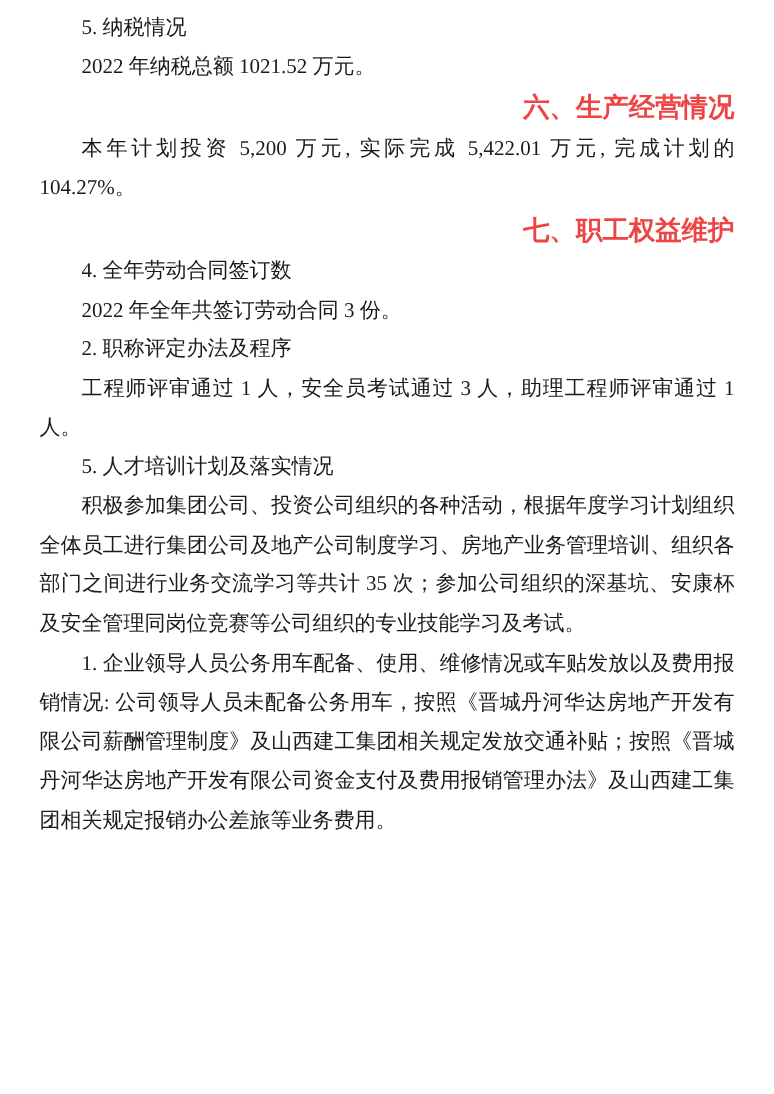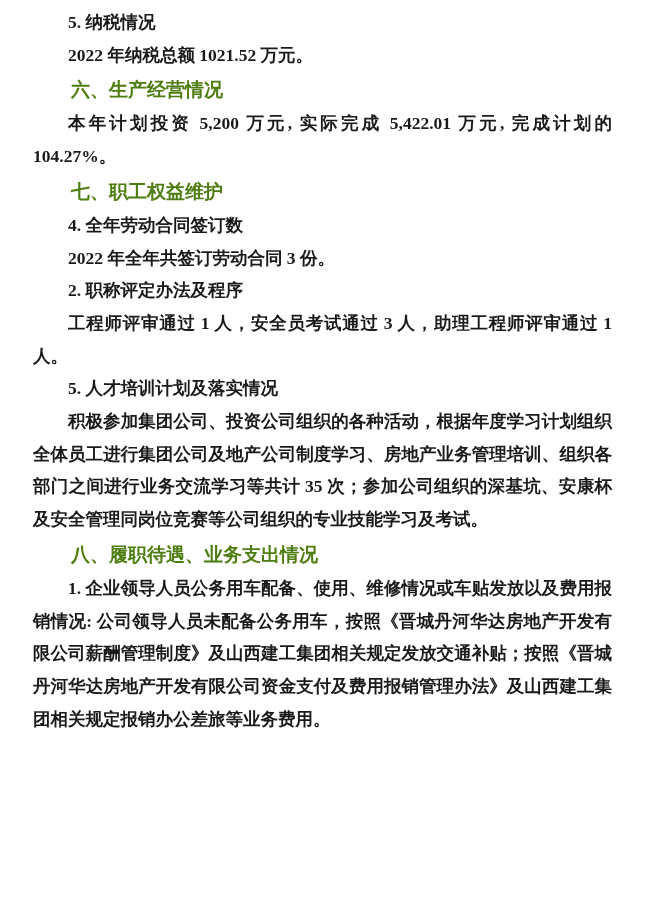--- a/index.html
+++ b/index.html
@@ -18,43 +18,41 @@
     font-family: "Liberation Serif", "DejaVu Serif", serif;
   }
   .para {
     margin: 0;
     font-size: 17.5px;
     line-height: 32.7px;
     color: #1a1a1a;
     text-align: justify;
     text-indent: 2em;
     font-family: "Liberation Serif", "DejaVu Serif", serif;
-    font-weight: bold;
   }
   .heading {
     margin: 3px 0 1px 0;
-    font-size: 19px;
+    font-size: 22px;
     line-height: 32px;
     font-weight: 700;
-    color: #4d7c0f;
-    text-align: left;
+    color: #ef4444;
+    text-align: right;
     text-indent: 2em;
     font-family: "Liberation Sans", "DejaVu Sans", sans-serif;
   }
 </style>
 </head>
 <body>
 
 <div class="page">
   <p class="para">5. 纳税情况</p>
   <p class="para">2022 年纳税总额 1021.52 万元。</p>
   <h2 class="heading">六、生产经营情况</h2>
   <p class="para">本年计划投资 5,200 万元, 实际完成 5,422.01 万元, 完成计划的 104.27%。</p>
   <h2 class="heading">七、职工权益维护</h2>
   <p class="para">4. 全年劳动合同签订数</p>
   <p class="para">2022 年全年共签订劳动合同 3 份。</p>
   <p class="para">2. 职称评定办法及程序</p>
   <p class="para">工程师评审通过 1 人，安全员考试通过 3 人，助理工程师评审通过 1 人。</p>
   <p class="para">5. 人才培训计划及落实情况</p>
   <p class="para">积极参加集团公司、投资公司组织的各种活动，根据年度学习计划组织全体员工进行集团公司及地产公司制度学习、房地产业务管理培训、组织各部门之间进行业务交流学习等共计 35 次；参加公司组织的深基坑、安康杯及安全管理同岗位竞赛等公司组织的专业技能学习及考试。</p>
-  <h2 class="heading">八、履职待遇、业务支出情况</h2>
   <p class="para">1. 企业领导人员公务用车配备、使用、维修情况或车贴发放以及费用报销情况: 公司领导人员未配备公务用车，按照《晋城丹河华达房地产开发有限公司薪酬管理制度》及山西建工集团相关规定发放交通补贴；按照《晋城丹河华达房地产开发有限公司资金支付及费用报销管理办法》及山西建工集团相关规定报销办公差旅等业务费用。</p>
 </div>
 
 </body></html>

